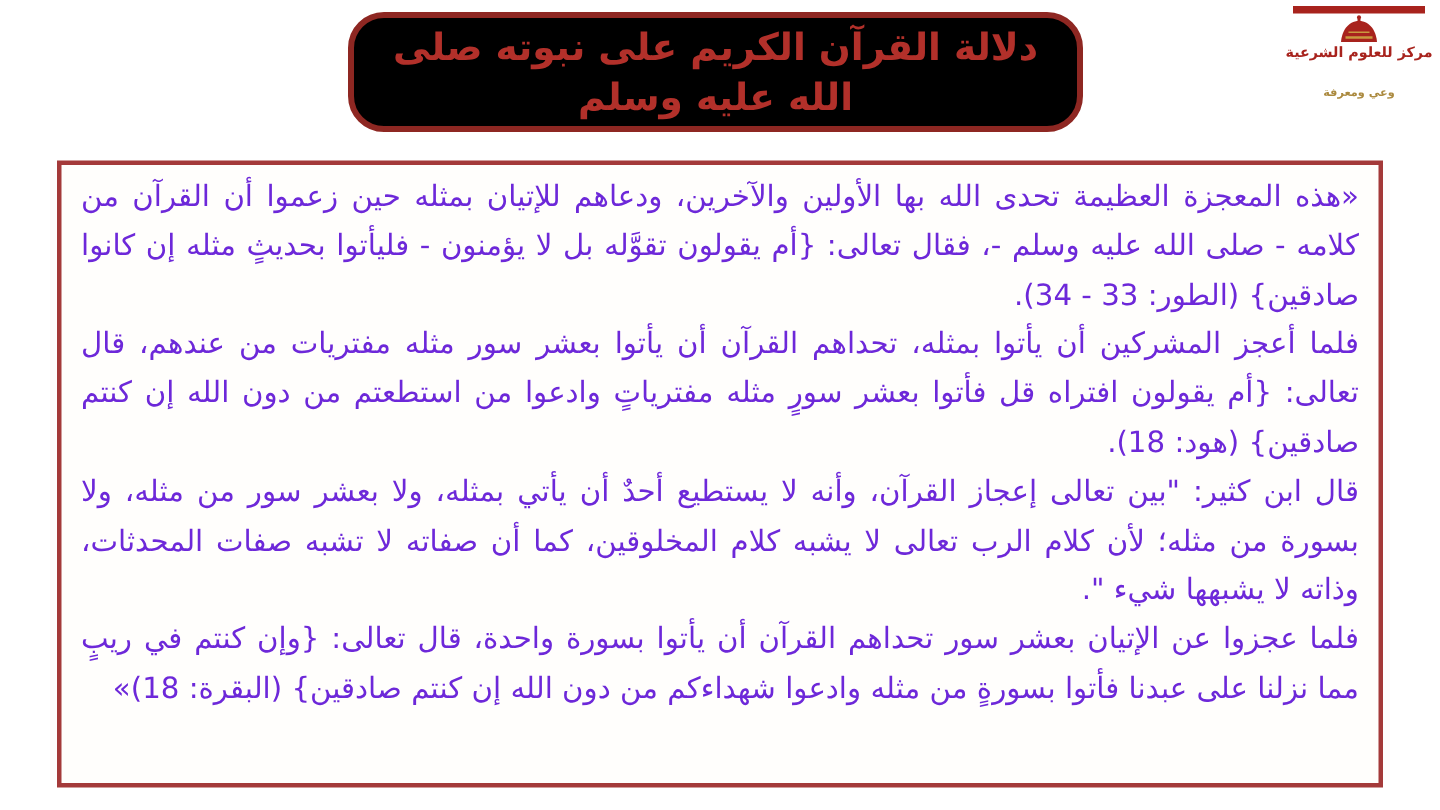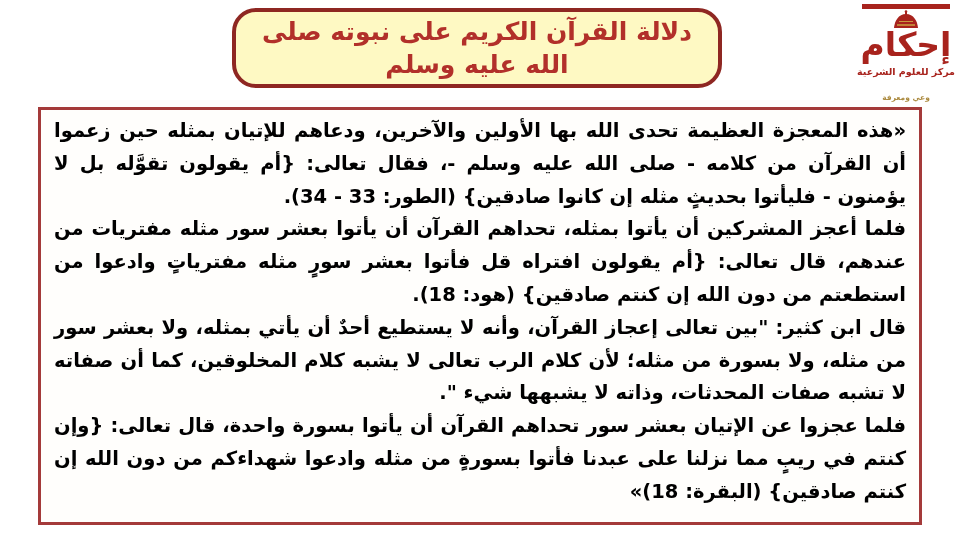--- a/index.html
+++ b/index.html
@@ -8,21 +8,21 @@
     position: relative;
     background: #ffffff;
     font-family: "DejaVu Sans", sans-serif;
   }
 
   
   .title-banner {
     position: absolute;
     left: 232px; top: 8px;
     width: 490px; height: 80px;
-    background: #fef9c3;
+    background: #000000;
     border: 4px solid #8e2722;
     border-radius: 24px;
     display: flex;
     flex-direction: column;
     align-items: center;
     justify-content: center;
     direction: rtl;
     text-align: center;
   }
   .title-banner .title-line {
@@ -76,23 +76,23 @@
   .content-panel {
     position: absolute;
     left: 38px; top: 107px;
     width: 884px; height: 418px;
     background: #fffefc;
     border: 3px solid #a43a3a;
     padding: 5px 13px 4px 13px;
     direction: rtl;
   }
   .content-panel p {
-    color: #000000;
+    color: #6d28d9;
     font-size: 19.5px;
-    font-weight: bold;
+    font-weight: normal;
     line-height: 32.8px;
     text-align: justify;
   }
 </style>
 </head>
 <body>
 
 <div class="title-banner">
   <div class="title-line">دلالة القرآن الكريم على نبوته صلى</div>
   <div class="title-line">الله عليه وسلم</div>
@@ -100,21 +100,20 @@
 
 <div class="logo">
   <div class="logo-bar"></div>
   <svg class="dome-icon" width="34" height="20" viewBox="0 0 34 20">
     <rect x="16" y="1" width="2" height="4" fill="#a8231d"></rect>
     <circle cx="17" cy="1.5" r="1.3" fill="#a8231d"></circle>
     <path d="M17 4 C9.5 4 5.5 11 5 18 L29 18 C28.5 11 24.5 4 17 4 Z" fill="#a8231d"></path>
     <path d="M8 15 L26 15" stroke="#c99a3f" stroke-width="1.6"></path>
     <path d="M10 11.5 L24 11.5" stroke="#c99a3f" stroke-width="1"></path>
   </svg>
-  <div class="logo-wordmark">إحكام</div>
   <div class="logo-subtitle">مركز للعلوم الشرعية</div>
   <div class="logo-tagline">وعي ومعرفة</div>
 </div>
 
 <div class="content-panel">
   <p>«هذه المعجزة العظيمة تحدى الله بها الأولين والآخرين، ودعاهم للإتيان بمثله حين زعموا أن القرآن من كلامه - صلى الله عليه وسلم -، فقال تعالى: {أم يقولون تقوَّله بل لا يؤمنون - فليأتوا بحديثٍ مثله إن كانوا صادقين} (الطور: 33 - 34).</p>
   <p>فلما أعجز المشركين أن يأتوا بمثله، تحداهم القرآن أن يأتوا بعشر سور مثله مفتريات من عندهم، قال تعالى: {أم يقولون افتراه قل فأتوا بعشر سورٍ مثله مفترياتٍ وادعوا من استطعتم من دون الله إن كنتم صادقين} (هود: 18).</p>
   <p>قال ابن كثير: "بين تعالى إعجاز القرآن، وأنه لا يستطيع أحدٌ أن يأتي بمثله، ولا بعشر سور من مثله، ولا بسورة من مثله؛ لأن كلام الرب تعالى لا يشبه كلام المخلوقين، كما أن صفاته لا تشبه صفات المحدثات، وذاته لا يشبهها شيء ".</p>
   <p>فلما عجزوا عن الإتيان بعشر سور تحداهم القرآن أن يأتوا بسورة واحدة، قال تعالى: {وإن كنتم في ريبٍ مما نزلنا على عبدنا فأتوا بسورةٍ من مثله وادعوا شهداءكم من دون الله إن كنتم صادقين} (البقرة: 18)»</p>
 </div>

